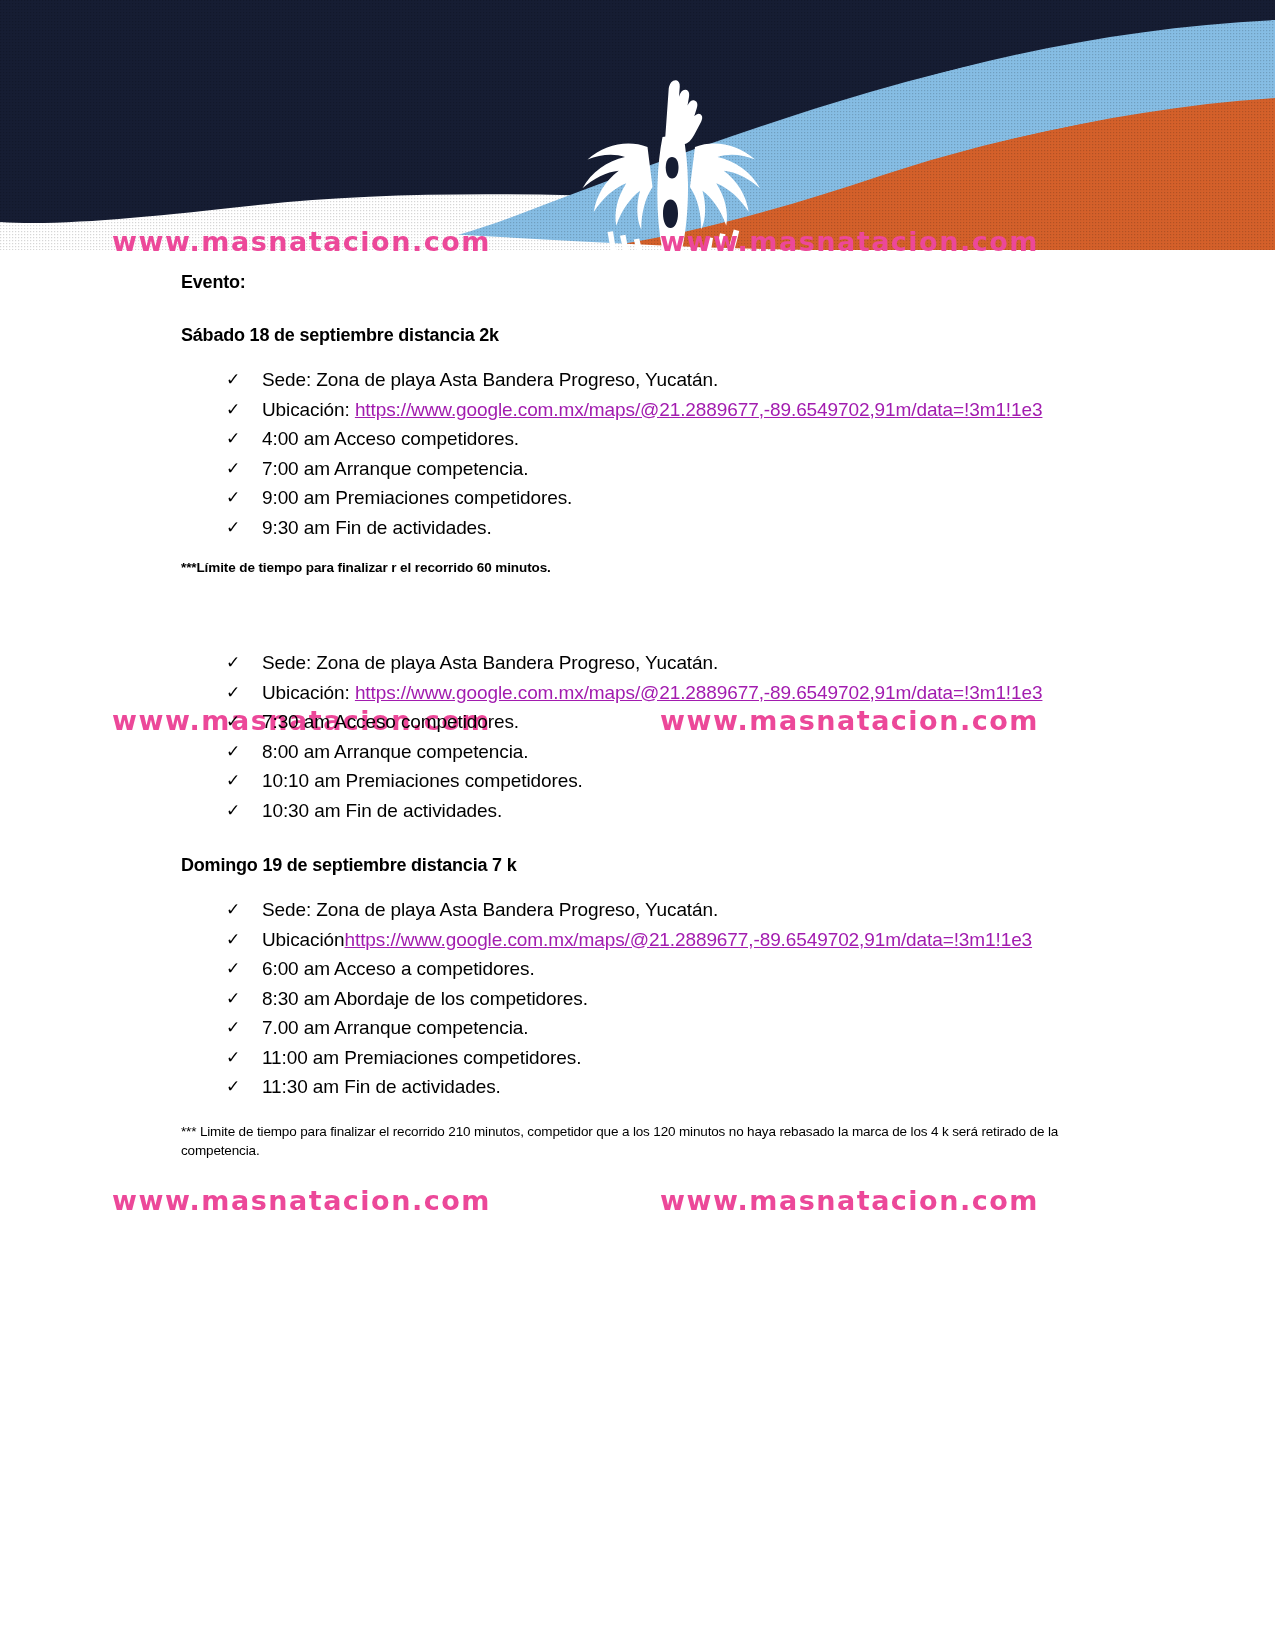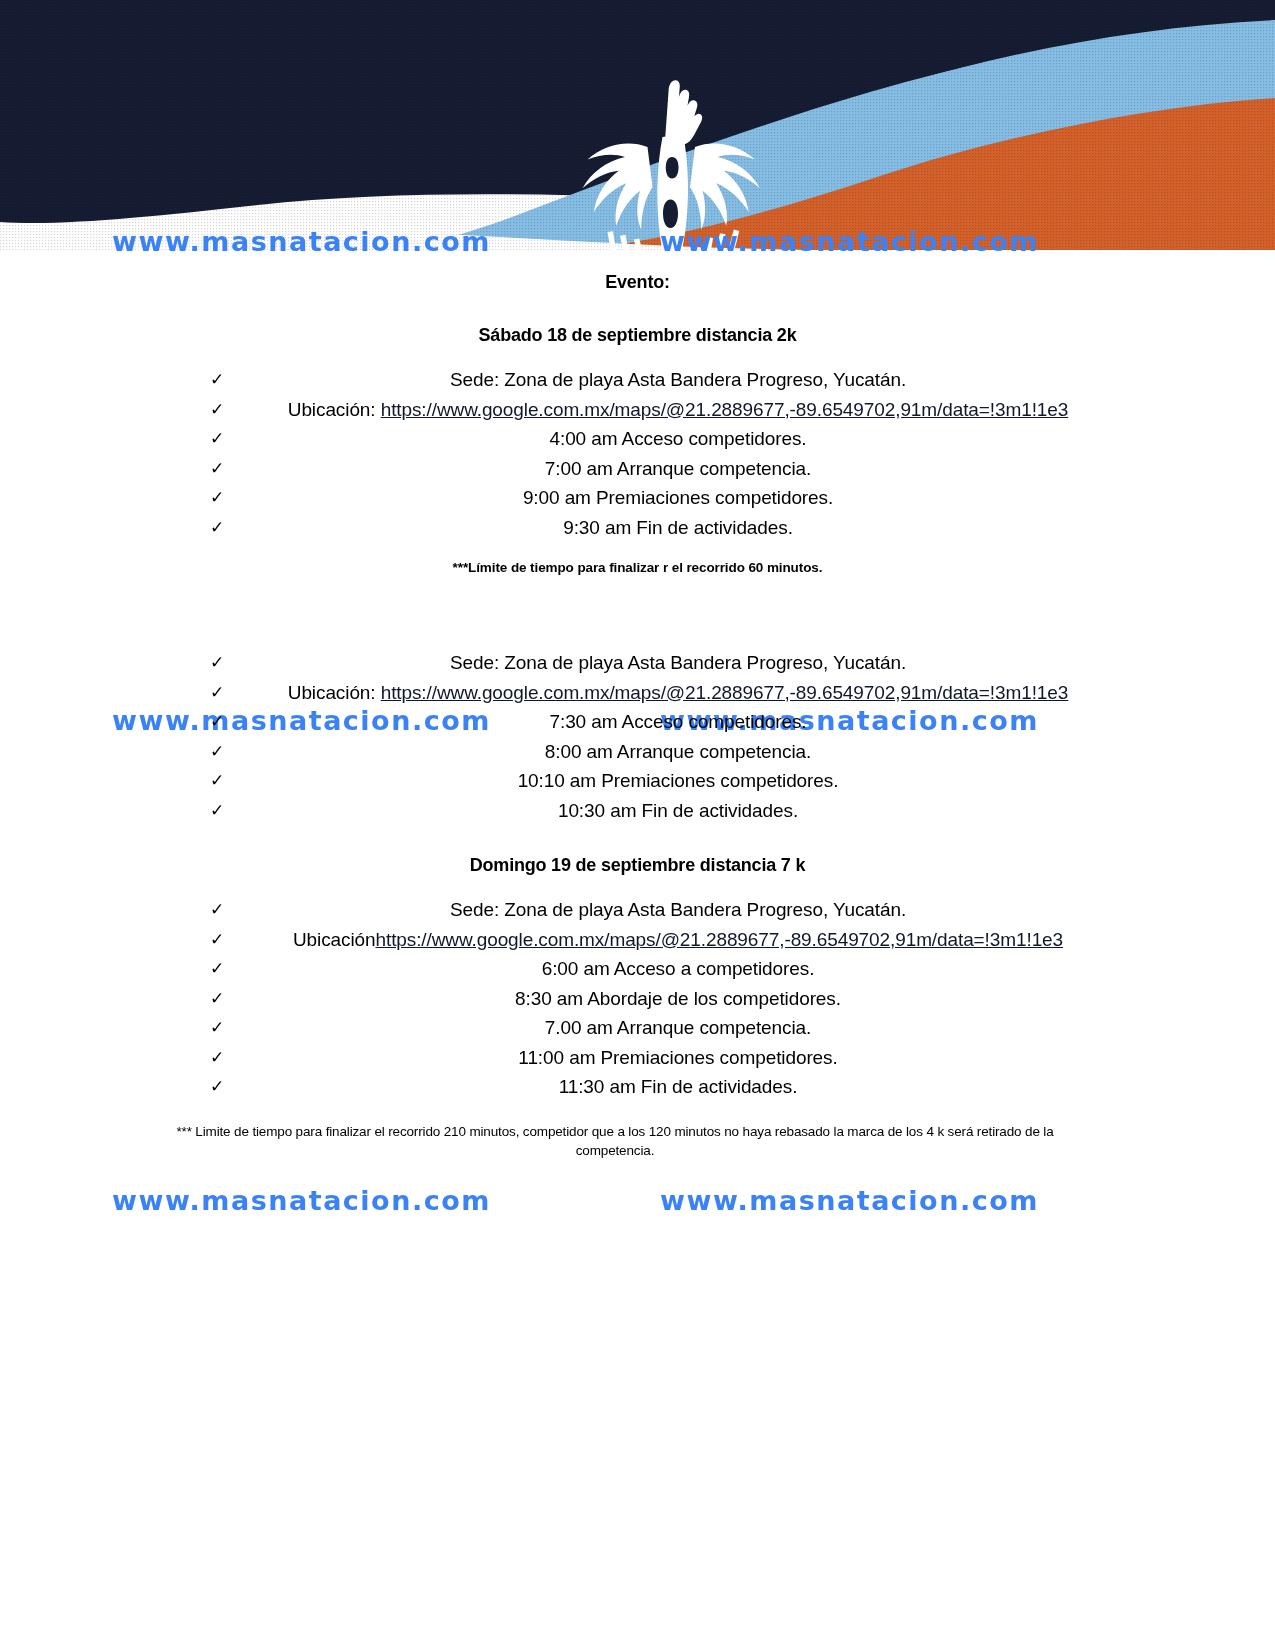--- a/index.html
+++ b/index.html
@@ -40,43 +40,42 @@
   }
   .brand-mark {
     width: 112px;
     height: 112px;
     flex: 0 0 auto;
   }
 
   
   .wm {
     position: absolute;
-    color: #3b82f6;
+    color: #ec4899;
     font-size: 27px;
     font-weight: bold;
     letter-spacing: 1.5px;
     font-family: "DejaVu Sans", sans-serif;
     white-space: nowrap;
     pointer-events: none;
     user-select: none;
   }
   .wm-a { left: 112px;  top: 226px; }
   .wm-b { left: 660px;  top: 226px; }
   .wm-c { left: 112px;  top: 705px; }
   .wm-d { left: 660px;  top: 705px; }
   .wm-e { left: 112px;  top: 1185px; }
   .wm-f { left: 660px;  top: 1185px; }
 
   
   .content {
     position: absolute;
     top: 272px;
-    left: 165px;
+    left: 181px;
     width: 945px;
-    text-align: center;
   }
   .lead {
     font-size: 18px;
     font-weight: bold;
     margin: 0 0 32px 0;
     letter-spacing: -0.2px;
   }
   .section { margin: 0 0 8px 0; }
   .section-title {
     font-size: 18px;
@@ -99,21 +98,21 @@
   }
   ul.checks > li .tick {
     position: absolute;
     left: 0;
     top: 0;
     font-size: 17px;
     line-height: 28.5px;
     color: #000;
   }
   .link {
-    color: #0f172a;
+    color: #a21caf;
     text-decoration: underline;
     word-break: break-all;
   }
   .note {
     font-size: 13.5px;
     font-weight: bold;
     margin: 16px 0 0 0;
     line-height: 19px;
     letter-spacing: -0.1px;
   }

